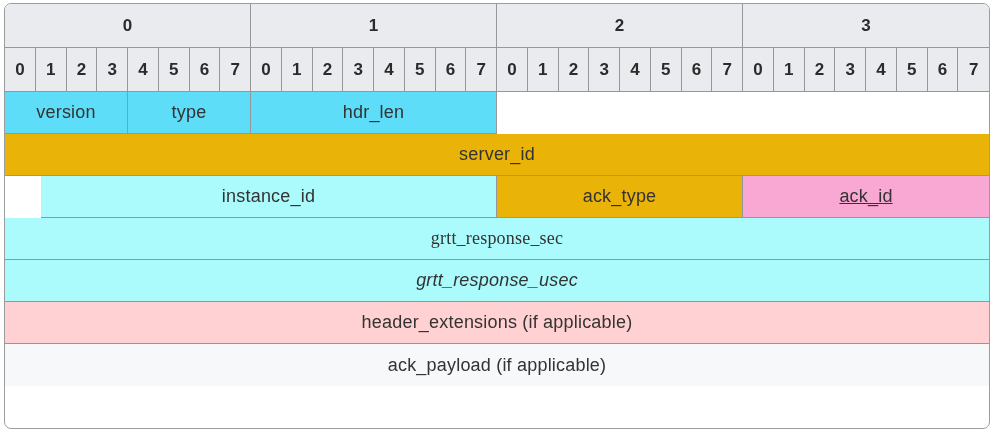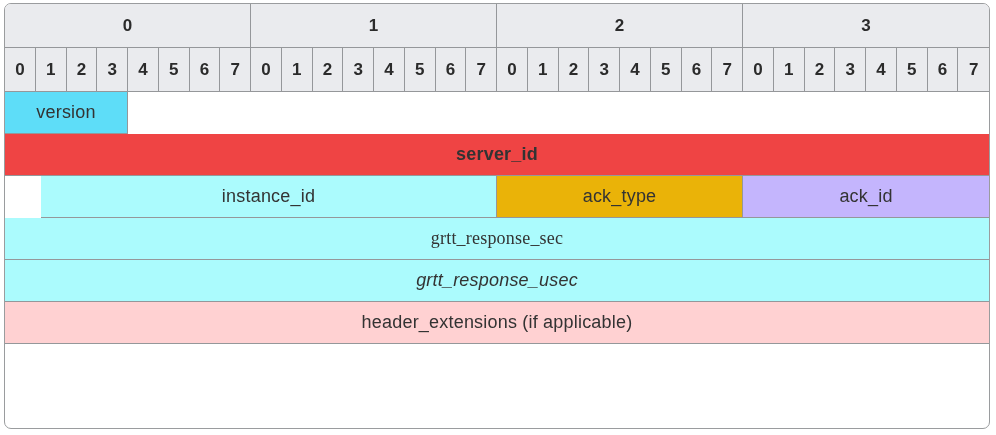--- a/index.html
+++ b/index.html
@@ -90,21 +90,24 @@
       <div class="cell hdr" style="grid-column: span 1;">7</div>
       <div class="cell hdr" style="grid-column: span 1;">0</div>
       <div class="cell hdr" style="grid-column: span 1;">1</div>
       <div class="cell hdr" style="grid-column: span 1;">2</div>
       <div class="cell hdr" style="grid-column: span 1;">3</div>
       <div class="cell hdr" style="grid-column: span 1;">4</div>
       <div class="cell hdr" style="grid-column: span 1;">5</div>
       <div class="cell hdr" style="grid-column: span 1;">6</div>
       <div class="cell hdr last-col" style="grid-column: span 1;">7</div>
       <div class="cell field" style="grid-column: span 4; background: rgb(94, 221, 248);">version</div>
-      <div class="cell field last-col" style="grid-column: span 32; background: #ef4444; font-weight: bold;">server_id</div>
+      <div class="cell field" style="grid-column: span 4; background: rgb(94, 221, 248);">type</div>
+      <div class="cell field" style="grid-column: span 8; background: rgb(94, 221, 248);">hdr_len</div>
+      <div class="cell field last-col" style="grid-column: span 32; background: #eab308;">server_id</div>
       <div class="cell field" style="grid-column: span 16; background: rgb(171, 251, 253); margin-left: 36px;">instance_id</div>
       <div class="cell field" style="grid-column: span 8; background: #eab308; text-align: right;">ack_type</div>
-      <div class="cell field last-col" style="grid-column: span 8; background: #c4b5fd;">ack_id</div>
+      <div class="cell field last-col" style="grid-column: span 8; background: #f9a8d4; text-decoration: underline;">ack_id</div>
       <div class="cell field last-col" style="grid-column: span 32; background: rgb(171, 251, 253); font-family: Liberation Serif, serif;">grtt_response_sec</div>
       <div class="cell field last-col" style="grid-column: span 32; background: rgb(171, 251, 253); font-style: italic;">grtt_response_usec</div>
       <div class="cell field last-col" style="grid-column: span 32; background: rgb(255, 209, 210);">header_extensions (if applicable)</div>
+      <div class="cell field last-col last-row" style="grid-column: span 32; background: rgb(247, 248, 250);">ack_payload (if applicable)</div>
     </div>
 </div>
 
 </body></html>

